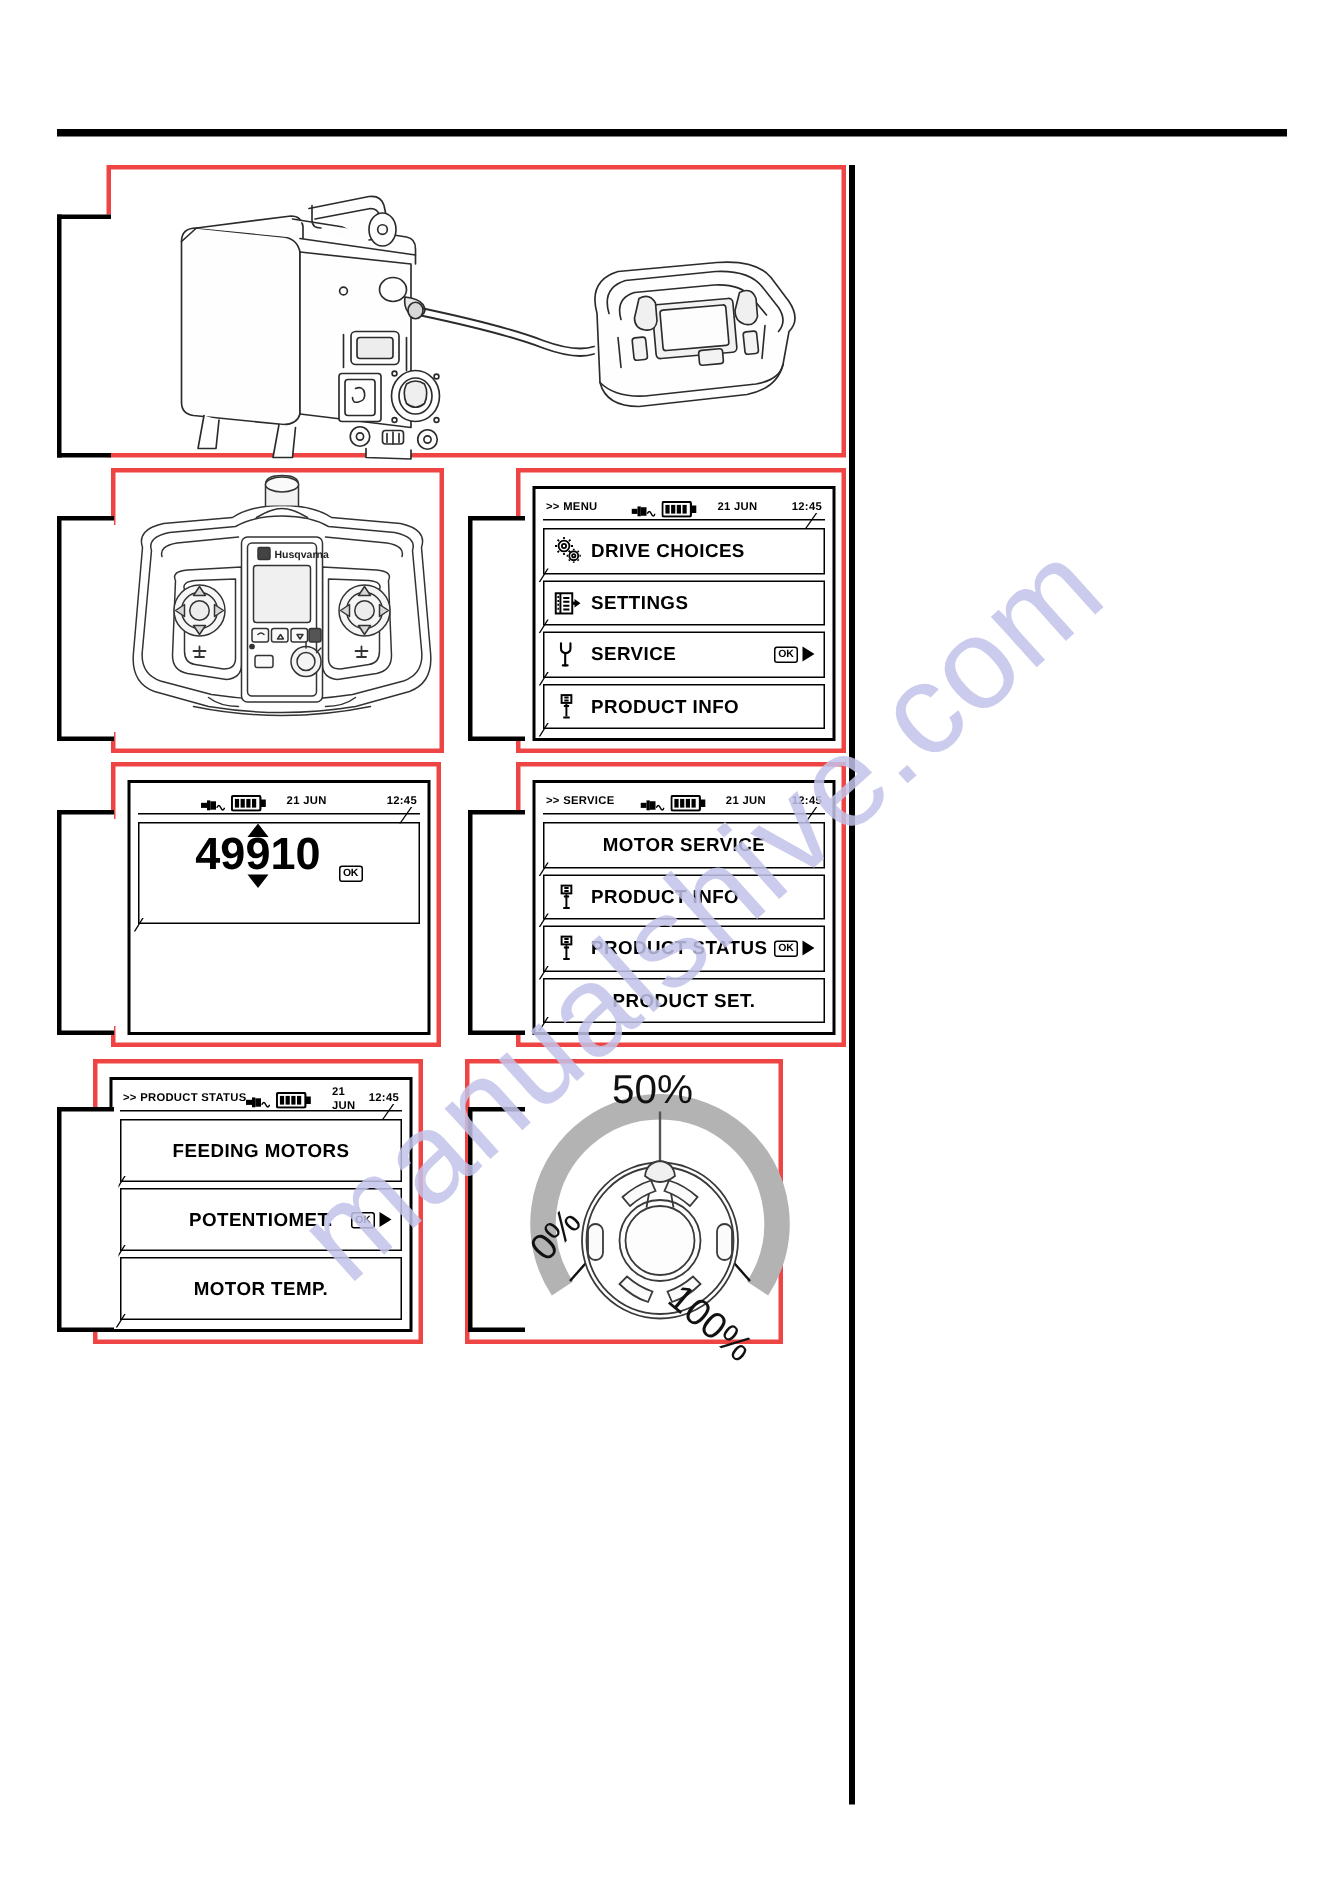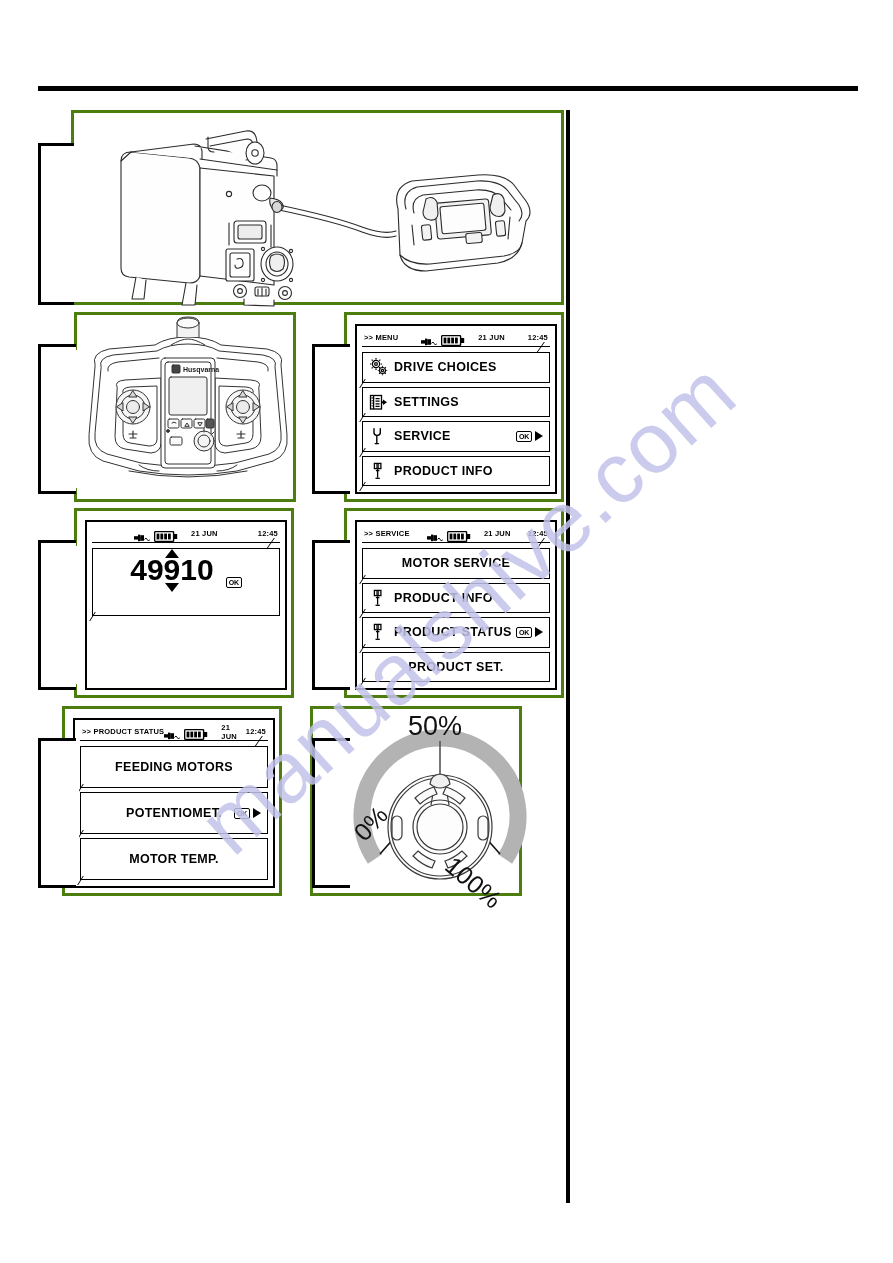--- a/index.html
+++ b/index.html
@@ -20,21 +20,21 @@
     font-size:86px;font-weight:400;letter-spacing:1px;white-space:nowrap;
     transform-origin:left top;opacity:.85;
   }
   .wm1{left:60px;top:470px;transform:rotate(-42deg);}
 
   
   .rule-top{position:absolute;left:38px;top:86px;width:820px;height:5px;background:#000;}
   .rule-vert{position:absolute;left:566px;top:110px;width:4px;height:1093px;background:#000;}
 
   
-  .panel{position:absolute;border:3px solid #4d7c0f;background:#fff;box-sizing:border-box;}
+  .panel{position:absolute;border:3px solid #ef4444;background:#fff;box-sizing:border-box;}
   
   .notch{
     position:absolute;border:3px solid #000;border-right:none;background:#fff;
     box-sizing:border-box;z-index:2;
   }
   .notch::after{
     content:"";position:absolute;right:-3px;top:3px;bottom:3px;width:6px;background:#fff;
   }
 
   

